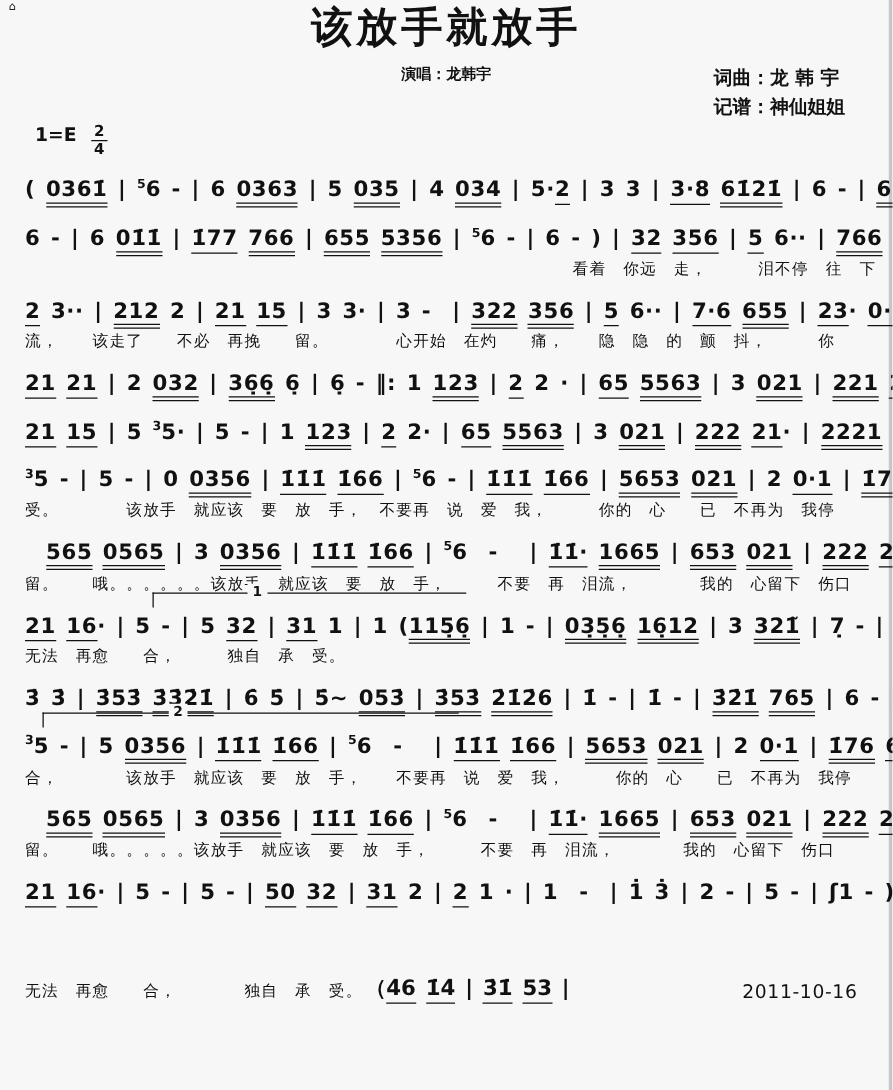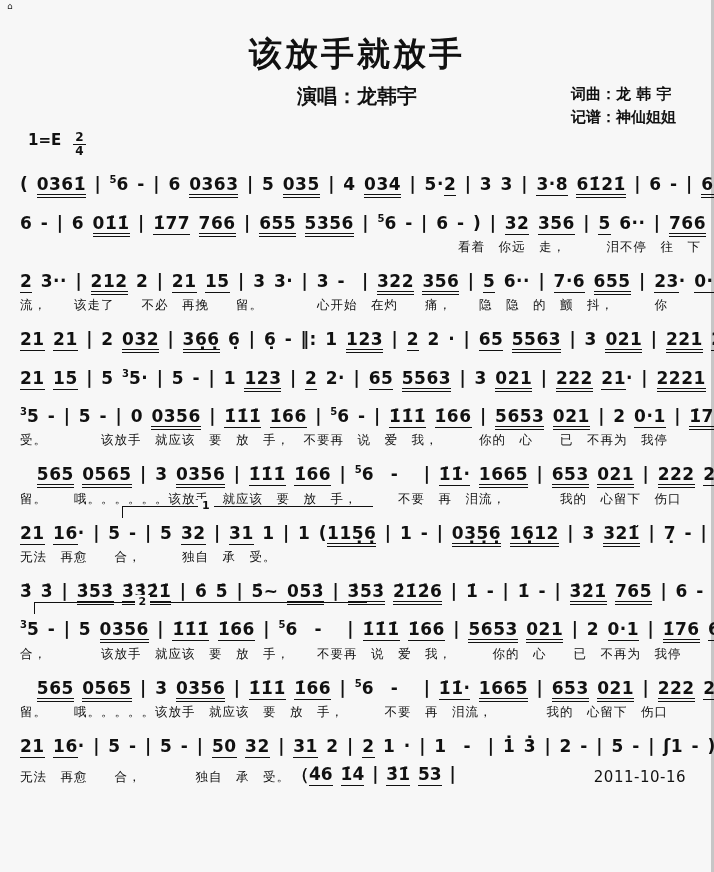--- a/index.html
+++ b/index.html
@@ -4,41 +4,41 @@
 <style>
   html,body{margin:0;padding:0;}
   body{
     width:714px;height:872px;overflow:hidden;position:relative;
     background:#f7f7f7;color:#111;
     font-family:"DejaVu Sans",sans-serif;
   }
   .edge-strip{position:absolute;right:0;top:0;width:3px;height:872px;background:#c6c6c6;}
   .corner-mark{position:absolute;left:7px;top:1px;font-size:9px;color:#222;}
   .page{padding:0 12px;}
-  .title{text-align:center;font-size:33px;font-weight:bold;letter-spacing:3px;margin:0;padding-top:32px;}
+  .title{text-align:center;font-size:33px;font-weight:bold;letter-spacing:3px;margin:0;padding-top:0;}
   .sub-row{position:relative;height:48px;margin-top:6px;}
-  .performer{position:absolute;left:0;right:0;text-align:center;font-weight:bold;font-size:20px;top:0;}
+  .performer{position:absolute;left:0;right:0;text-align:center;font-weight:bold;font-size:12px;top:0;}
   .credits{position:absolute;right:26px;top:0;text-align:left;font-weight:bold;font-size:15px;line-height:1.55;}
   .keyrow{display:flex;align-items:flex-start;gap:12px;font-weight:bold;font-size:15px;margin:0 0 10px 16px;}
   .frac{display:inline-flex;flex-direction:column;align-items:center;font-size:12px;font-weight:bold;line-height:1.1;}
   .frac .num{border-bottom:1.5px solid #111;padding:0 2px;}
   .frac .den{padding:0 2px;}
   .score{margin:0 8px;}
   .system{position:relative;margin-bottom:9px;}
   .notes{
     font-size:17px;font-weight:bold;letter-spacing:.5px;word-spacing:2px;
     white-space:pre;line-height:1.55;padding-top:3px;
   }
   .u1{border-bottom:1.5px solid #111;padding-bottom:1px;}
   .u2{border-bottom:4px double #111;padding-bottom:0px;}
   sup.grace{font-size:10px;font-weight:bold;vertical-align:super;letter-spacing:0;}
   .lyrics-row{display:flex;align-items:flex-end;font-size:12.5px;margin-top:3px;white-space:pre;}
   .lyrics{white-space:pre;letter-spacing:1px;}
   .system:nth-child(2) .lyrics{padding-left:438px;}
-  .tail-notes{font-size:17px;font-weight:bold;word-spacing:2px;margin-left:2px;white-space:pre;}
+  .tail-notes{font-size:17px;font-weight:bold;word-spacing:2px;margin-left:2px;white-space:pre;margin-top:48px;}
   .date{margin-left:auto;font-size:15px;padding-right:8px;letter-spacing:.5px;}
   .volta{position:absolute;top:-11px;height:11px;border-top:1.3px solid #111;border-left:1.3px solid #111;}
   .volta-num{position:absolute;left:30%;top:-8px;background:#f7f7f7;padding:0 4px;font-size:11px;font-weight:bold;}
   .system:nth-child(8) .volta{left:102px;width:250px;}
   .system:nth-child(10) .volta{left:14px;width:332px;}
 </style>
 </head>
 <body>
 
 <div class="edge-strip"></div>

